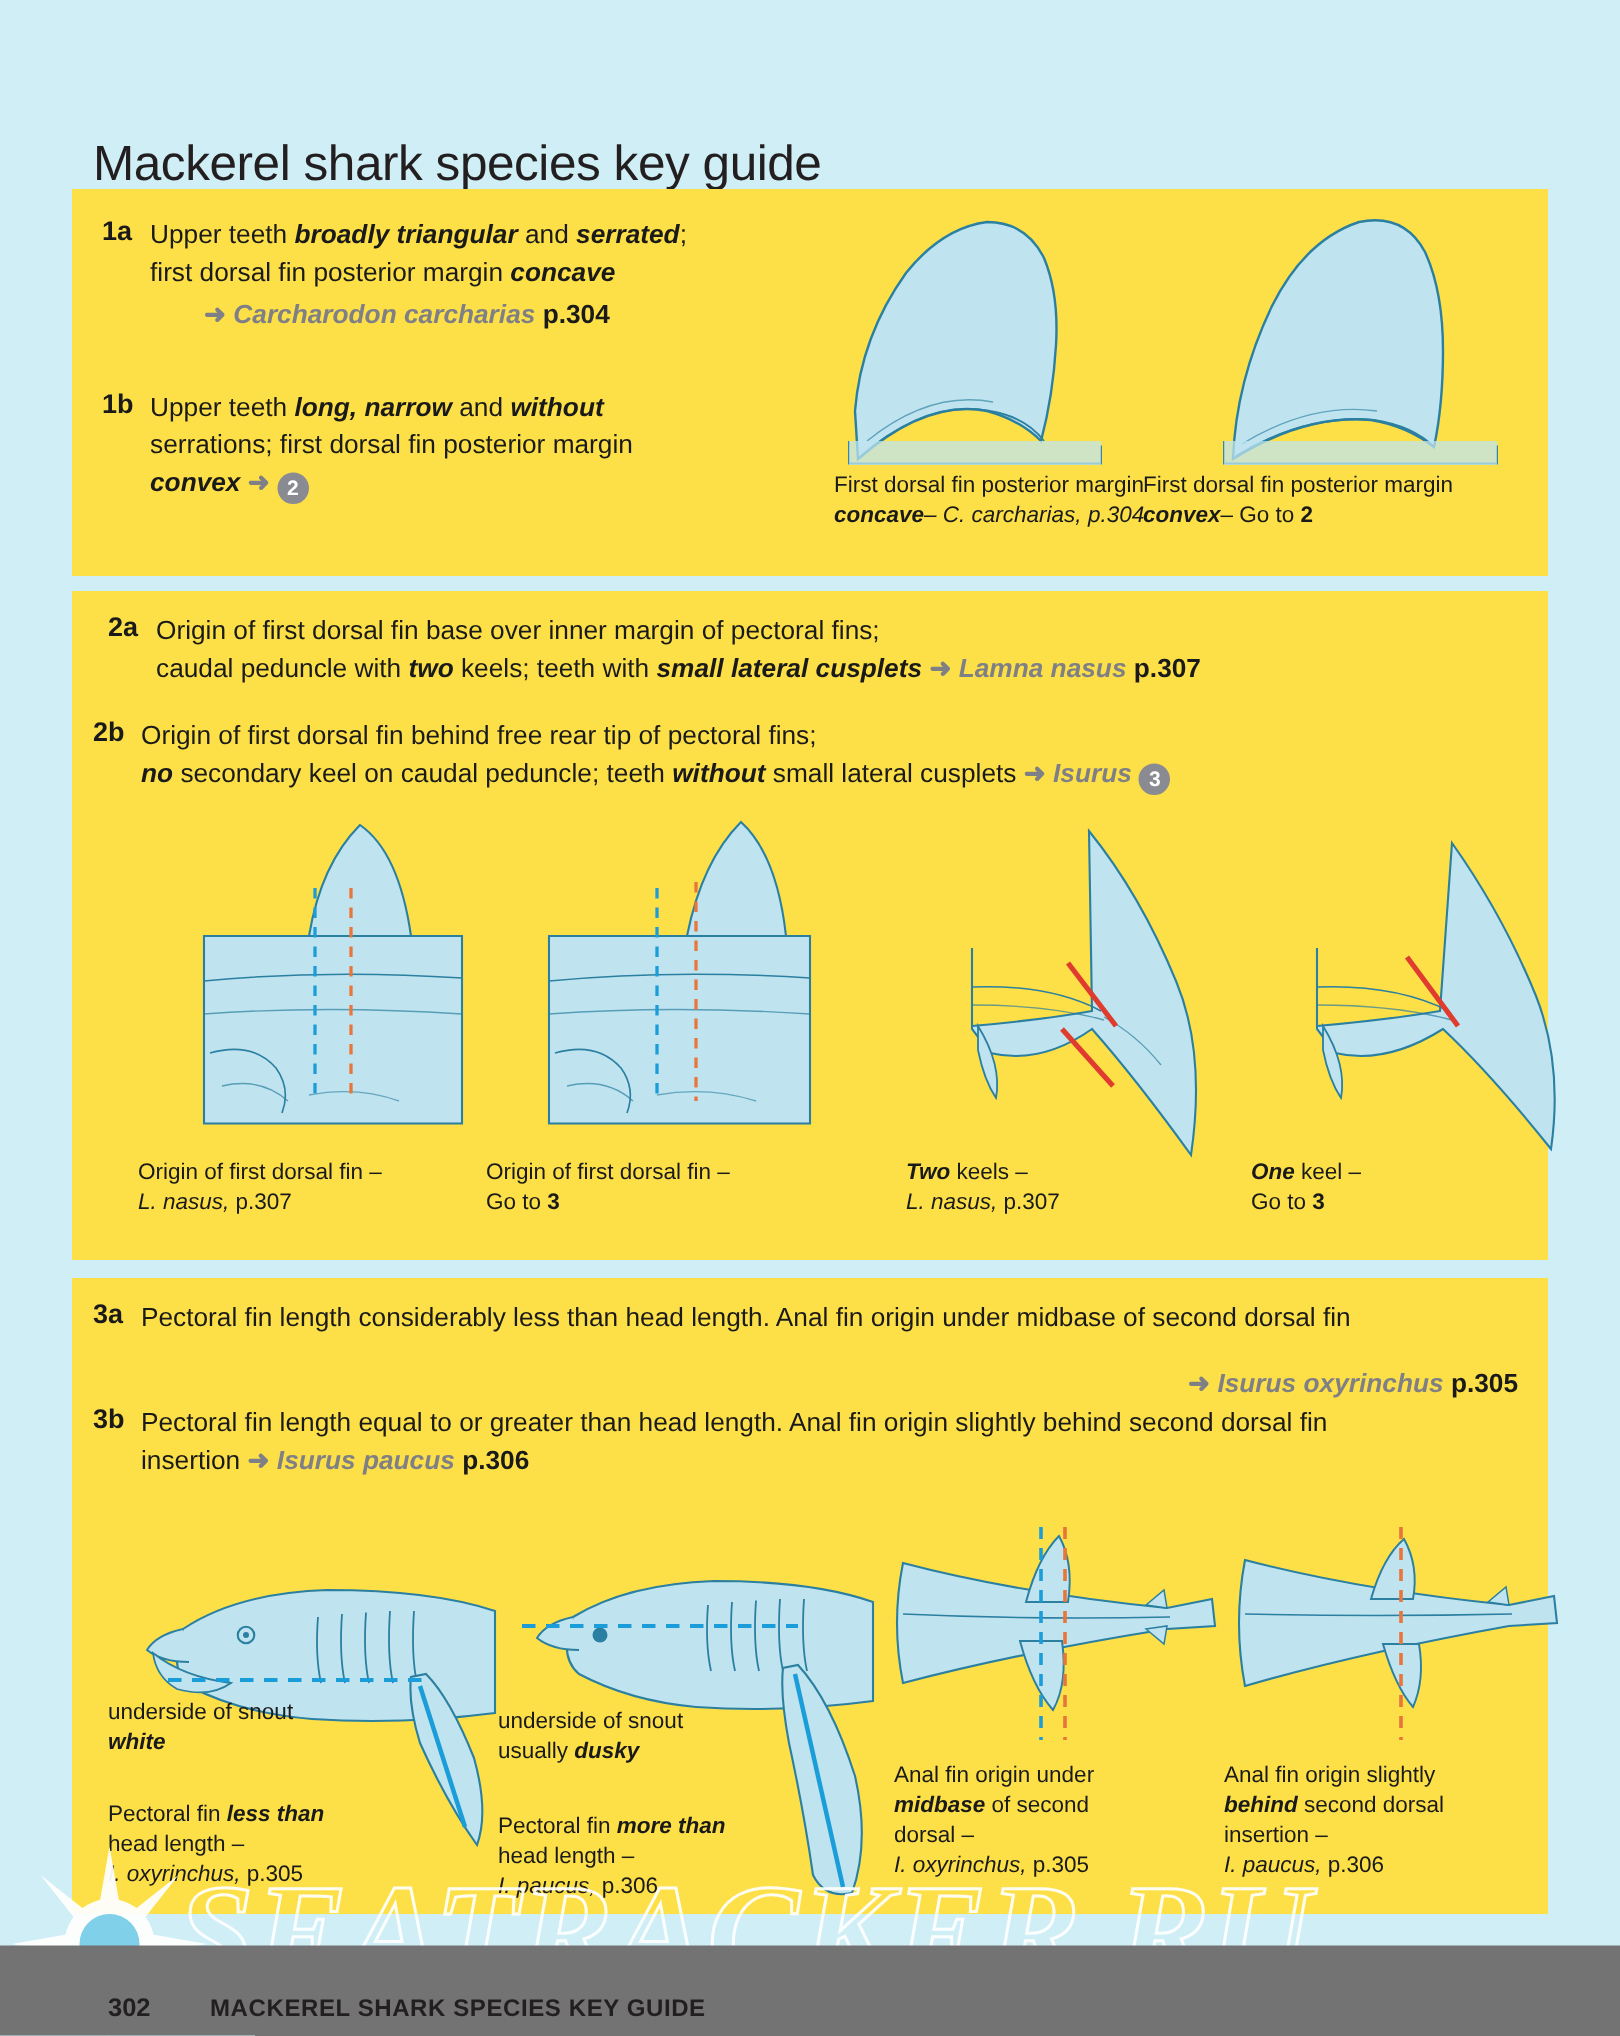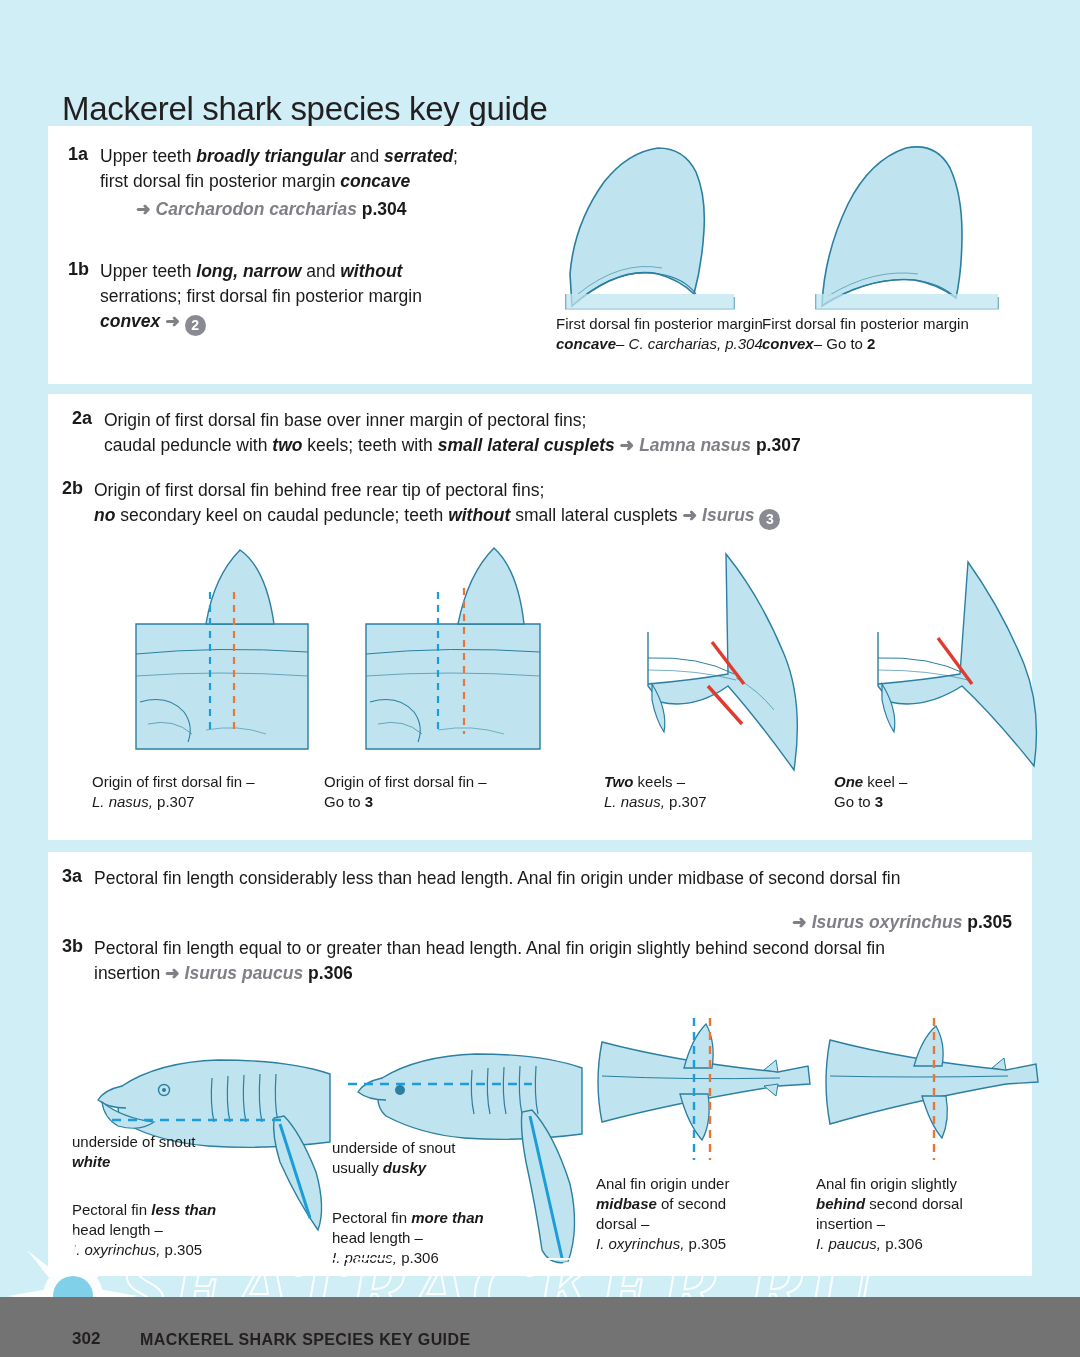--- a/index.html
+++ b/index.html
@@ -16,21 +16,21 @@
     position:absolute; left:0; top:16px; width:1047px; height:1357px;
     background:#cfeef5;
   }
   .page-title {
     position:absolute; left:62px; top:52px;
     font-size:33px; font-weight:400; color:#231f20;
     letter-spacing:-0.3px;
   }
   .panel {
     position:absolute; left:48px; width:984px;
-    background:#ffffff;
+    background:#fde047;
   }
   #panel1 { top:110px; height:258px; }
   #panel2 { top:378px; height:446px; }
   #panel3 { top:836px; height:424px; }
   .txt  { font-size:17.5px; line-height:1.42; }
   .it   { font-style:italic; }
   .bi   { font-style:italic; font-weight:bold; }
   .b    { font-weight:bold; }
   .sp   { color:#7f7f86; font-style:italic; font-weight:bold; }
   .arrow{ color:#7f7f86; font-weight:bold; }

